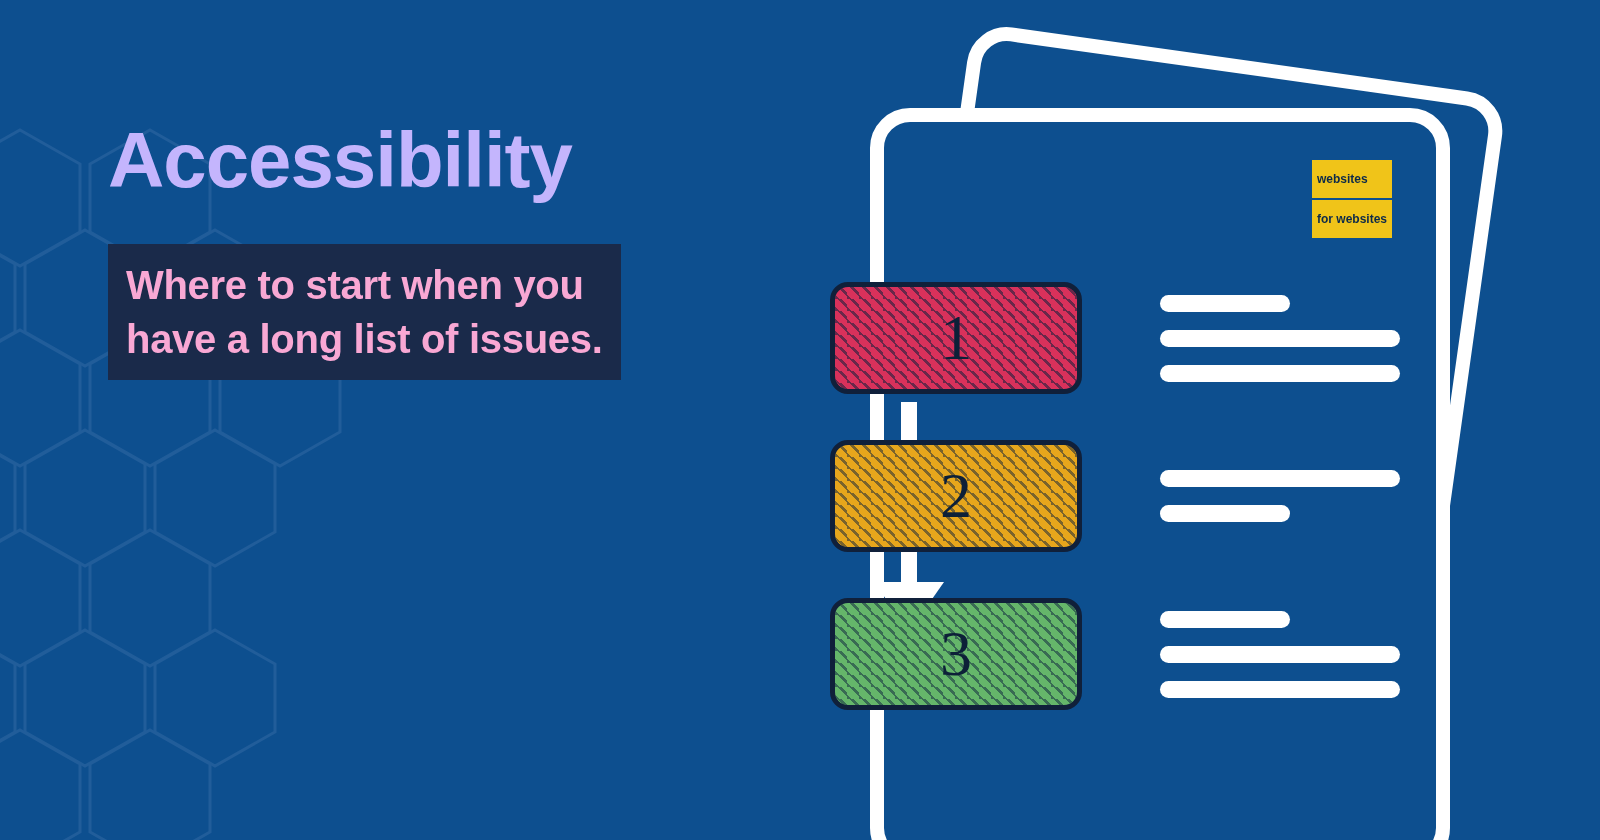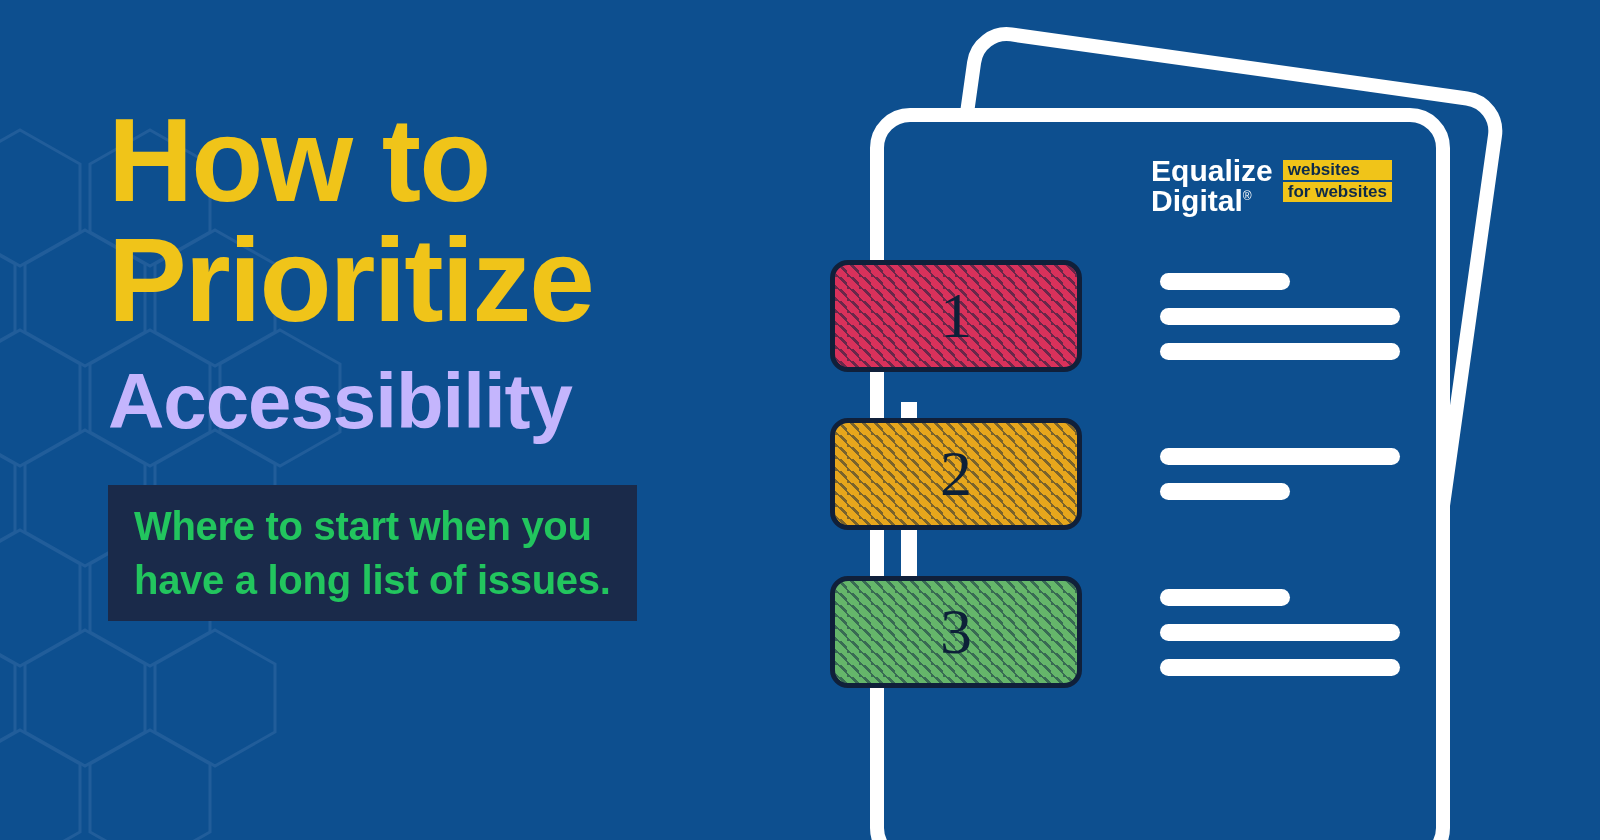--- a/index.html
+++ b/index.html
@@ -37,25 +37,25 @@
     color: #c4b5fd;
     font-weight: 800;
     font-size: 78px;
     line-height: 1.08;
     margin-top: 18px;
     letter-spacing: -1px;
   }
   .subtitle-box {
     display: inline-block;
     background: #1a2a4a;
-    color: #22c55e;
+    color: #f9a8d4;
     font-weight: 800;
     font-size: 40px;
     line-height: 1.35;
-    padding: 14px 26px;
+    padding: 14px 18px;
     margin-top: 42px;
     letter-spacing: -0.3px;
   }
   
   .doc-wrap {
     position: absolute;
     right: 50px;
     top: 40px;
     width: 720px;
     height: 820px;
@@ -99,23 +99,23 @@
   .brand-name .reg { font-size: 12px; vertical-align: super; font-weight: 400; }
   .brand-tags {
     display: flex;
     flex-direction: column;
     gap: 2px;
     margin-top: 4px;
   }
   .brand-tags span {
     background: #f0c419;
     color: #0d2a4a;
-    font-size: 17px;
+    font-size: 12px;
     font-weight: 700;
-    padding: 0 5px;
+    padding: 12px 5px;
   }
   .rows {
     margin-top: 44px;
     display:flex;
     flex-direction:column;
     gap: 46px;
   }
   .row {
     display: flex;
     align-items: center;
@@ -190,41 +190,33 @@
     <polygon points="60,0 120,34 120,102 60,136 0,102 0,34" transform="translate(150,430)"></polygon>
     <polygon points="60,0 120,34 120,102 60,136 0,102 0,34" transform="translate(-45,530)"></polygon>
     <polygon points="60,0 120,34 120,102 60,136 0,102 0,34" transform="translate(85,530)"></polygon>
     <polygon points="60,0 120,34 120,102 60,136 0,102 0,34" transform="translate(215,530)"></polygon>
     <polygon points="60,0 120,34 120,102 60,136 0,102 0,34" transform="translate(20,630)"></polygon>
     <polygon points="60,0 120,34 120,102 60,136 0,102 0,34" transform="translate(150,630)"></polygon>
   </g>
 </svg>
 
 <div class="content">
-  <div class="title-yellow">
-    <span>How to</span><br>
-    <span>Prioritize</span>
-  </div>
   <div class="title-white">
     <span>Accessibility</span><br>
   </div>
   <div class="subtitle-box">
     <span style="white-space:pre-line;">Where to start when you
 have a long list of issues.</span>
   </div>
 </div>
 
 <div class="doc-wrap">
   <div class="doc-back"></div>
   <div class="doc-front">
     <div class="brand">
-      <div class="brand-name">
-        <span>Equalize</span><br>
-        <span>Digital</span><span class="reg">®</span>
-      </div>
       <div class="brand-tags">
         <span>websites</span>
         <span>for websites</span>
       </div>
     </div>
 
     <svg class="arrow-down" width="90" height="240" viewBox="0 0 90 240">
       <path d="M45 0 L45 200" stroke="#ffffff" stroke-width="16" fill="none"></path>
       <path d="M10 180 L45 230 L80 180 Z" fill="#ffffff"></path>
     </svg>

